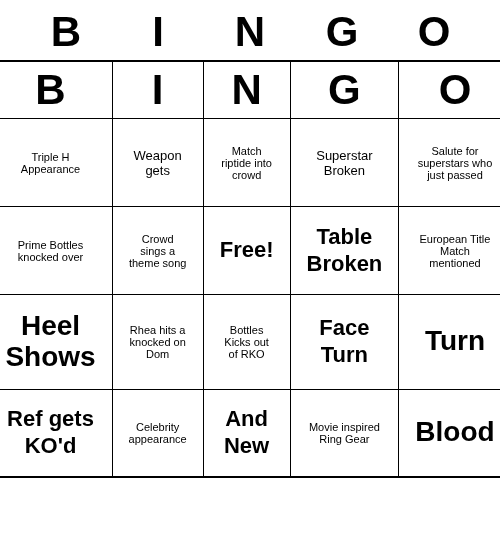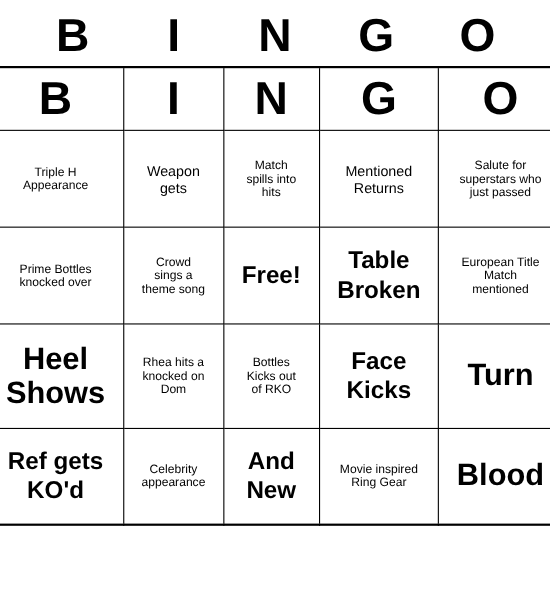--- a/index.html
+++ b/index.html
@@ -76,36 +76,36 @@
         <th style="font-size: 42px; font-weight: bold; text-align: center; padding: 4px; border: 1.5px solid rgb(0, 0, 0); width: 92px;">I</th>
         <th style="font-size: 42px; font-weight: bold; text-align: center; padding: 4px; border: 1.5px solid rgb(0, 0, 0); width: 92px;">N</th>
         <th style="font-size: 42px; font-weight: bold; text-align: center; padding: 4px; border: 1.5px solid rgb(0, 0, 0); width: 92px;">G</th>
         <th style="font-size: 42px; font-weight: bold; text-align: center; padding: 4px; border: 1.5px solid rgb(0, 0, 0); width: 92px;">O</th>
       </tr>
   </thead>
   <tbody id="grid-body">
   <tr>
         <td class="cell-small">Triple H Appearance</td>
         <td class="cell-medium">Weapon gets</td>
-        <td class="cell-small">Match spills into hits</td>
-        <td class="cell-medium">Mentioned Returns</td>
+        <td class="cell-small">Match riptide into crowd</td>
+        <td class="cell-medium">Superstar Broken</td>
         <td class="cell-small">Salute for superstars who just passed</td>
       </tr>
       <tr>
         <td class="cell-small">Prime Bottles knocked over</td>
         <td class="cell-small">Crowd sings a theme song</td>
         <td class="cell-large">Free!</td>
         <td class="cell-large">Table Broken</td>
         <td class="cell-small">European Title Match mentioned</td>
       </tr>
       <tr>
         <td class="cell-xlarge">Heel Shows</td>
         <td class="cell-small">Rhea hits a knocked on Dom</td>
         <td class="cell-small">Bottles Kicks out of RKO</td>
-        <td class="cell-large">Face Kicks</td>
+        <td class="cell-large">Face Turn</td>
         <td class="cell-xlarge">Turn</td>
       </tr>
       <tr>
         <td class="cell-large">Ref gets KO'd</td>
         <td class="cell-small">Celebrity appearance</td>
         <td class="cell-large">And New</td>
         <td class="cell-small">Movie inspired Ring Gear</td>
         <td class="cell-xlarge">Blood</td>
       </tr>
     </tbody>

